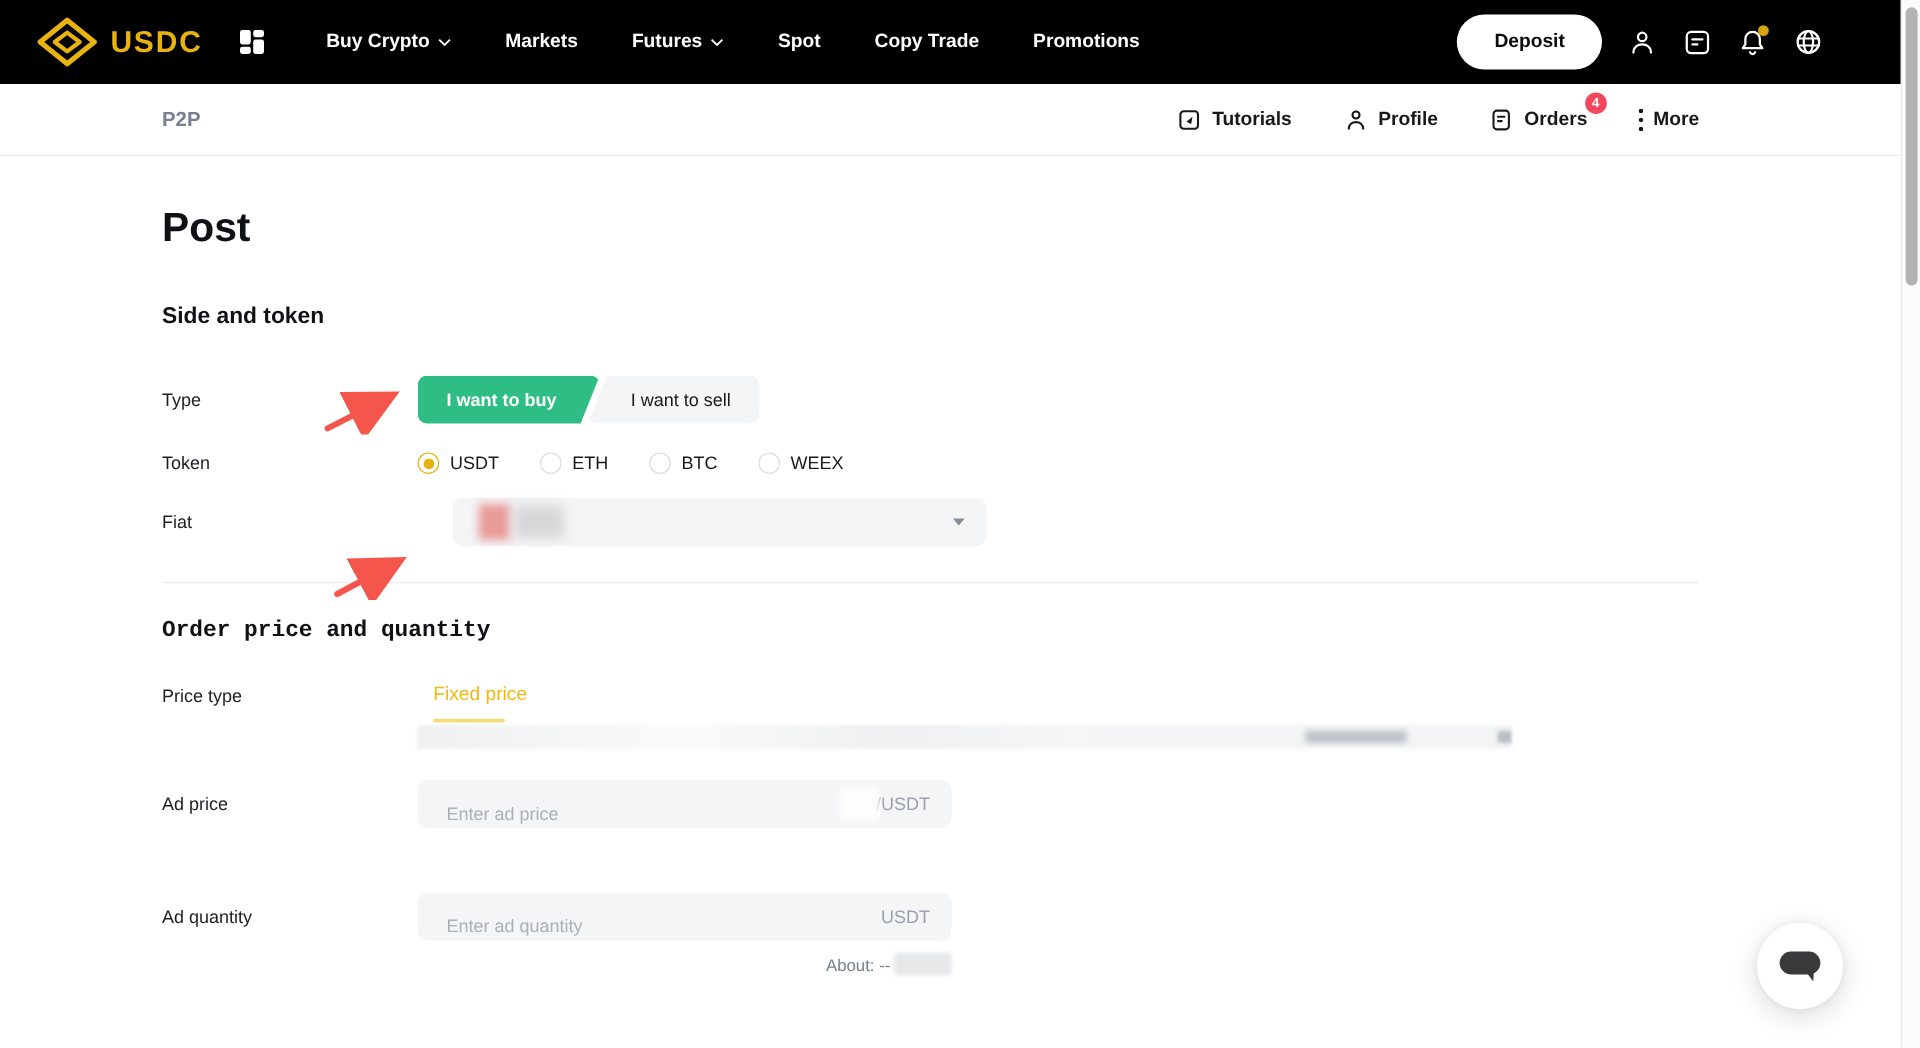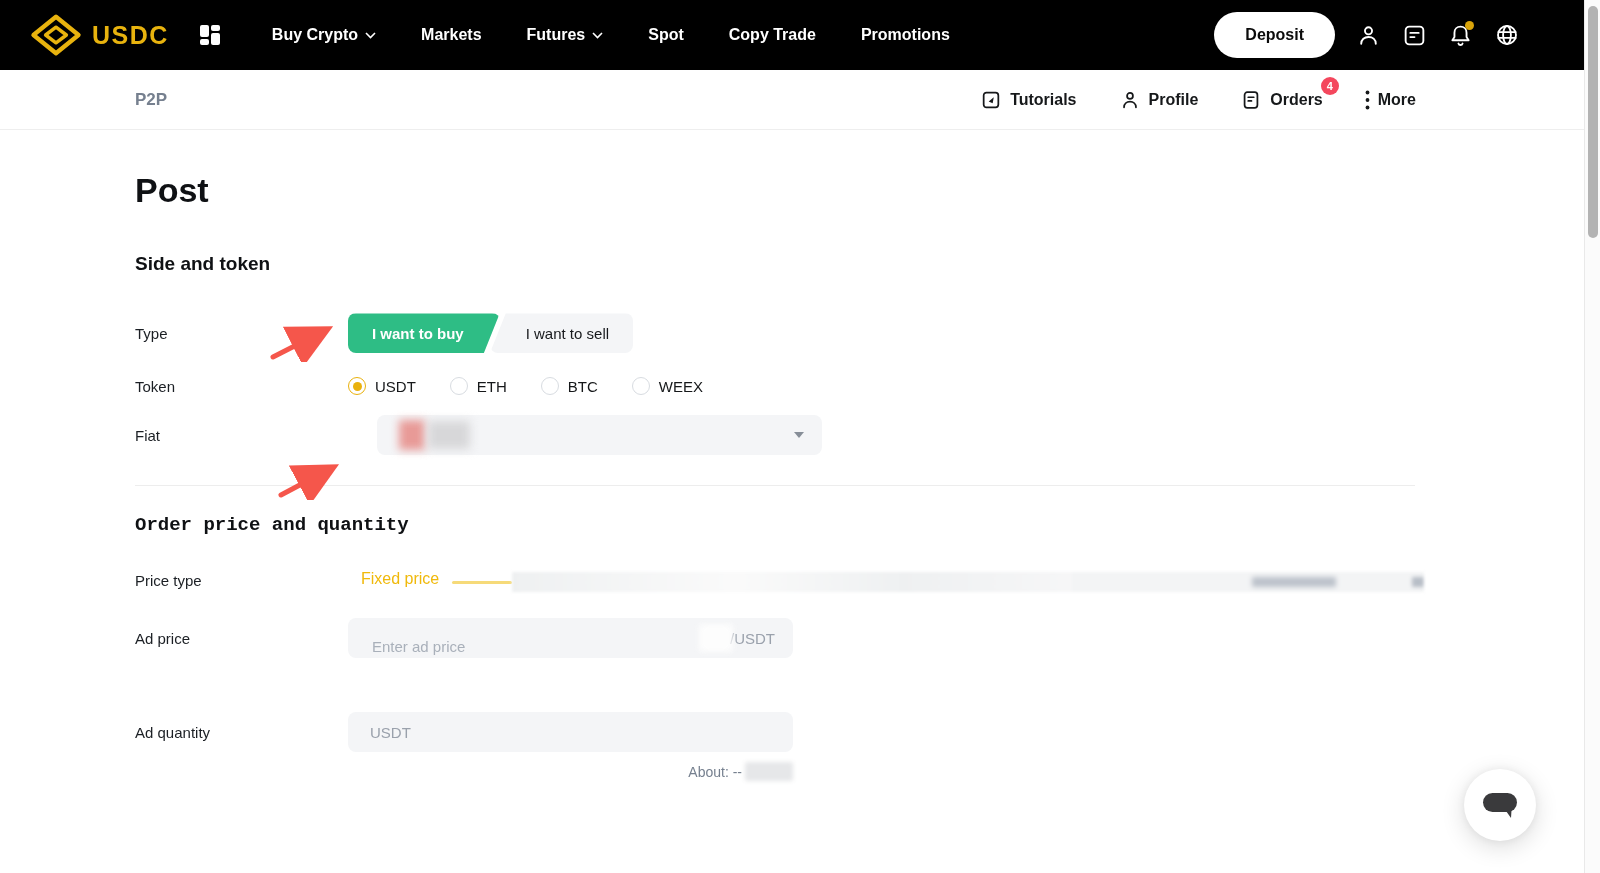--- a/index.html
+++ b/index.html
@@ -80,21 +80,21 @@
     display:flex; align-items:center; padding:0 18px 0 22px; cursor:pointer;
   }
   .blur-red { width:26px; height:30px; background:#e89a97; filter:blur(4px); }
   .blur-gray { width:42px; height:28px; background:#d7d7d9; filter:blur(5px); margin-left:3px; }
   .caret-down { margin-left:auto; width:0; height:0; border-left:5px solid transparent; border-right:5px solid transparent; border-top:6px solid #878e98; }
 
   .divider { width:1280px; height:1px; background:#ededed; margin-top:30px; }
 
   
   .row-pricetype { margin-top:34px; align-items:flex-start; }
-  .pt-col { display:flex; flex-direction:row; }
+  .pt-col { display:flex; flex-direction:column; }
   .pt-value { color:#f0b90b; font-size:16px; margin-left:13px; cursor:pointer; }
   .pt-underline { width:60px; height:3px; background:#f6da79; margin:11px 0 0 13px; border-radius:2px; }
   .blur-band { position:relative; width:912px; height:20px; margin-top:2px; background:#f3f4f5; filter:blur(1.5px); overflow:hidden; }
   .blur-band .patch-a { position:absolute; left:0; top:0; width:560px; height:100%; background:linear-gradient(90deg,#eef0f1,#fafafa 40%,#eef0f1 70%,#f6f6f7); }
   .blur-band .smudge-1 { position:absolute; left:740px; top:5px; width:84px; height:10px; background:#8f99a8; opacity:.55; filter:blur(2px); }
   .blur-band .smudge-2 { position:absolute; left:900px; top:5px; width:12px; height:10px; background:#8f99a8; opacity:.6; filter:blur(1.5px); }
 
   
   .row-adprice { margin-top:26px; }
   .row-adqty { margin-top:54px; }
@@ -328,20 +328,21 @@
       <span class="suffix">
         <span class="blur-white"></span>
         <span>/USDT</span>
       </span>
     </div>
   </div>
 
   <div class="form-row row-adqty">
     <span class="form-label">Ad quantity</span>
     <div class="input-box">
+      <input type="text" placeholder="Enter ad quantity" style="">
       <span class="suffix">USDT</span>
     </div>
   </div>
 
   <div class="about-line">
     <span>About: --</span>
     <span class="blur-about"></span>
   </div>
 
   <svg class="arrow arrow-1" width="74" height="44" viewBox="0 0 74 44">

